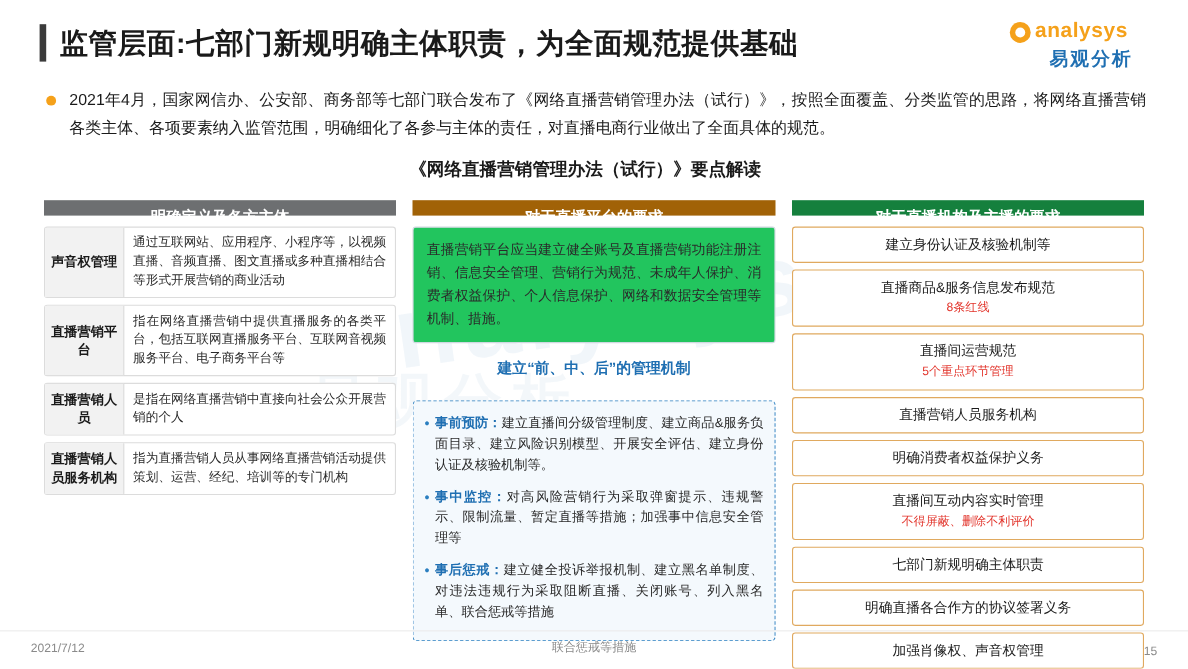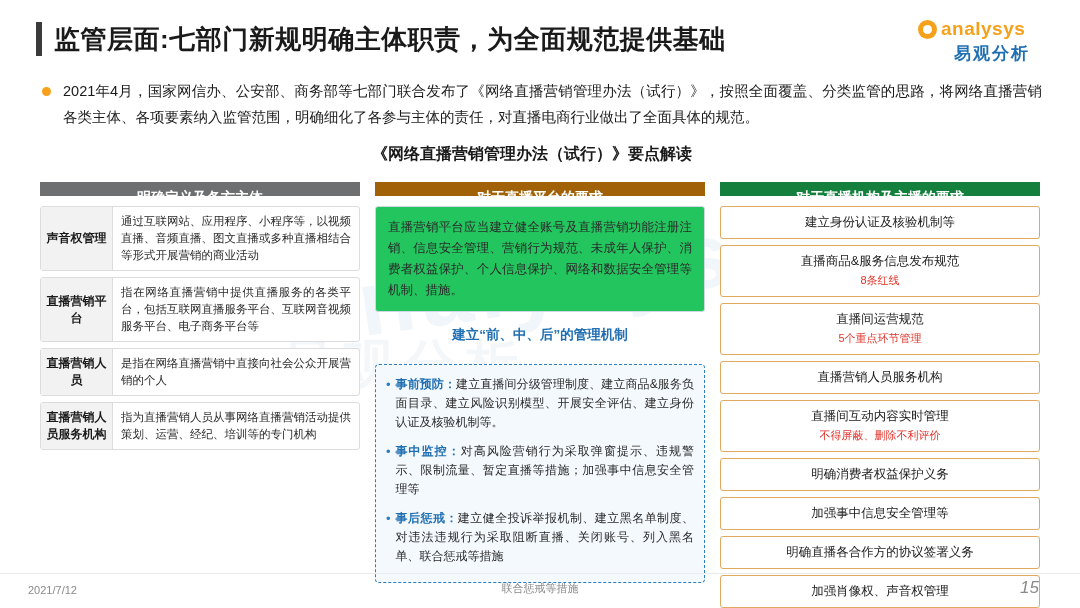--- a/index.html
+++ b/index.html
@@ -291,25 +291,24 @@
     position: absolute;
     left: 0;
     bottom: 12px;
     width: 1080px;
     text-align: center;
     font-size: 11px;
     color: #8a8a8a;
   }
   .footer-page {
     position: absolute;
-    right: 41px;
+    right: 28px;
     bottom: 10px;
-    font-size: 17px;
+    font-size: 11px;
     color: #8a8a8a;
-    font-style: italic;
   }
   .footer-line {
     position: absolute;
     left: 0;
     bottom: 34px;
     width: 1080px;
     height: 1px;
     background: #ececec;
   }
 </style>
@@ -398,28 +397,28 @@
         <span class="req-sub">8条红线</span>
       </div>
       <div class="req-item">
         <span>直播间运营规范</span>
         <span class="req-sub">5个重点环节管理</span>
       </div>
       <div class="req-item">
         <span>直播营销人员服务机构</span>
       </div>
       <div class="req-item">
+        <span>明确消费者权益保护义务</span>
+      </div>
+      <div class="req-item">
         <span>直播间互动内容实时管理</span>
         <span class="req-sub">不得屏蔽、删除不利评价</span>
       </div>
       <div class="req-item">
-        <span>明确消费者权益保护义务</span>
-      </div>
-      <div class="req-item">
-        <span>加强事中信息安全管理等</span>
+        <span>七部门新规明确主体职责</span>
       </div>
       <div class="req-item">
         <span>明确直播各合作方的协议签署义务</span>
       </div>
       <div class="req-item">
         <span>加强肖像权、声音权管理</span>
       </div>
     </div>
 
   </div>

